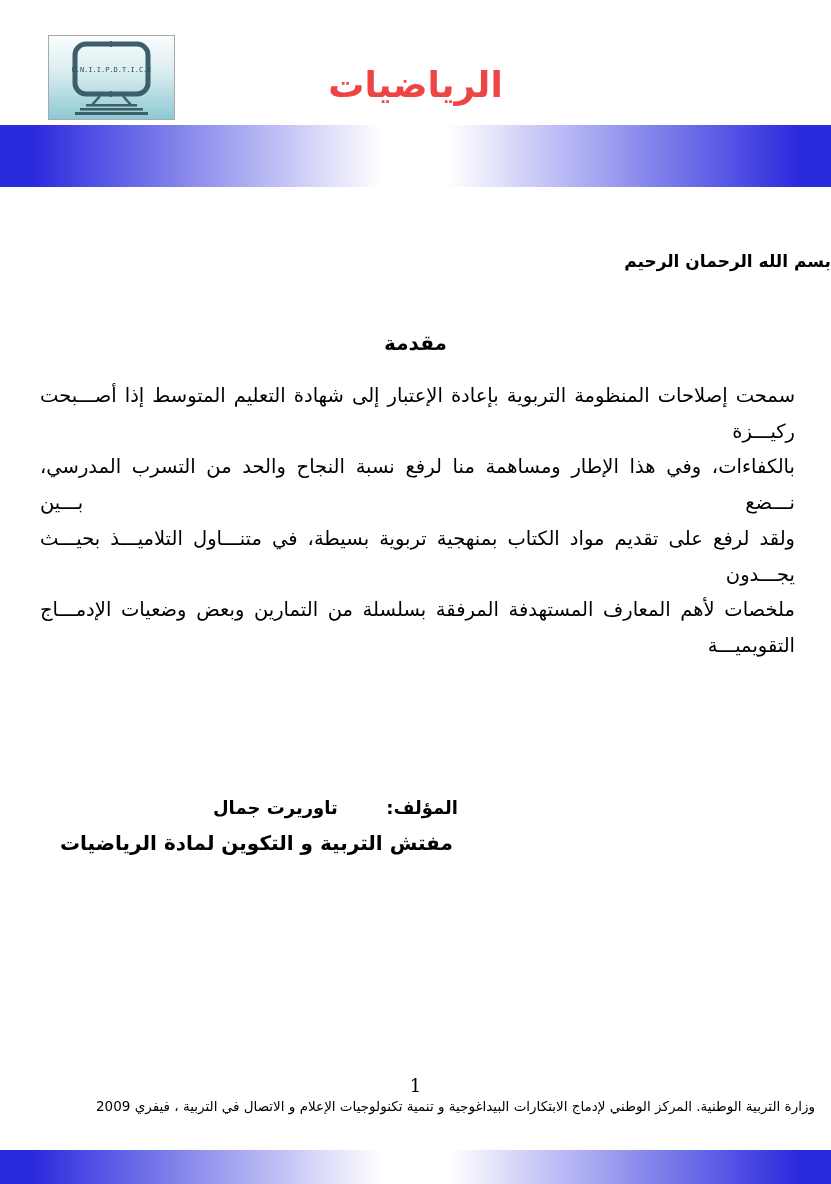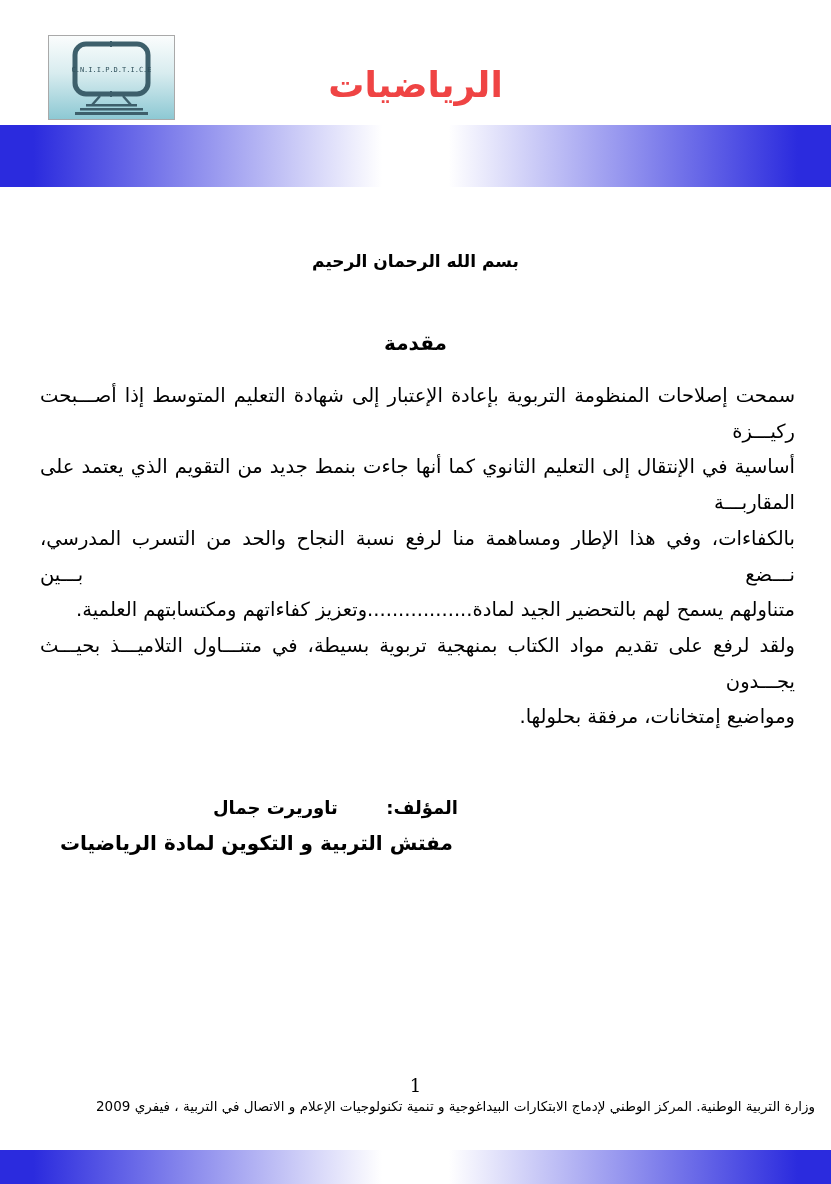--- a/index.html
+++ b/index.html
@@ -20,21 +20,21 @@
   }
   .grad-bar{
     position:absolute;left:0;width:100%;
     background:linear-gradient(90deg,#2B2BDE 0%,#2B2BDE 4%,#ffffff 46%,#ffffff 54%,#2B2BDE 96%,#2B2BDE 100%);
   }
   .grad-bar.top{top:125px;height:62px;}
   .grad-bar.bottom{top:1150px;height:34px;}
   
   .basmala{
     position:absolute;left:0;top:251px;width:100%;
-    text-align:center;direction:rtl;
+    direction:rtl;
     font-size:17px;font-weight:bold;color:#000;
   }
   .section-heading{
     position:absolute;left:0;top:331px;width:100%;
     text-align:center;direction:rtl;
     font-size:20px;font-weight:bold;color:#000;
   }
   .intro{
     position:absolute;left:40px;top:378px;width:755px;
     direction:rtl;color:#000000;
@@ -100,25 +100,23 @@
   <div class="page-title" style="color: #ef4444;">الرياضيات</div>
 
   <div class="grad-bar top"></div>
 
   <div class="basmala">بسم الله الرحمان الرحيم</div>
 
   <div class="section-heading">مقدمة</div>
 
   <div class="intro">
       <div class="para-line justify">سمحت إصلاحات المنظومة التربوية بإعادة الإعتبار إلى شهادة التعليم المتوسط إذا أصـــبحت ركيـــزة</div>
-      <div class="para-line justify">أساسية في الإنتقال إلى التعليم الثانوي كما أنها جاءت بنمط جديد من التقويم الذي يعتمد على المقاربـــة</div>
       <div class="para-line justify">بالكفاءات، وفي هذا الإطار ومساهمة منا لرفع نسبة النجاح والحد من التسرب المدرسي، نـــضع بـــين</div>
-      <div class="para-line">متناولهم يسمح لهم بالتحضير الجيد لمادة.................وتعزيز كفاءاتهم ومكتسابتهم العلمية.</div>
       <div class="para-line justify">ولقد لرفع على تقديم مواد الكتاب بمنهجية تربوية بسيطة، في متنـــاول التلاميـــذ بحيـــث يجـــدون</div>
-      <div class="para-line">ومواضيع إمتخانات، مرفقة بحلولها.</div>
+      <div class="para-line justify">ملخصات لأهم المعارف المستهدفة المرفقة بسلسلة من التمارين وبعض وضعيات الإدمـــاج التقويميـــة</div>
     </div>
 
   <div class="author-line1">
     <span class="author-label">المؤلف:</span>
     <span class="author-name">تاوريرت جمال</span>
   </div>
   <div class="author-role">مفتش التربية و التكوين لمادة الرياضيات</div>
 
   <div class="page-number">1</div>
   <div class="footer-credit">وزارة التربية الوطنية. المركز الوطني لإدماج الابتكارات البيداغوجية و تنمية تكنولوجيات الإعلام و الاتصال في التربية ، فيفري 2009</div>

